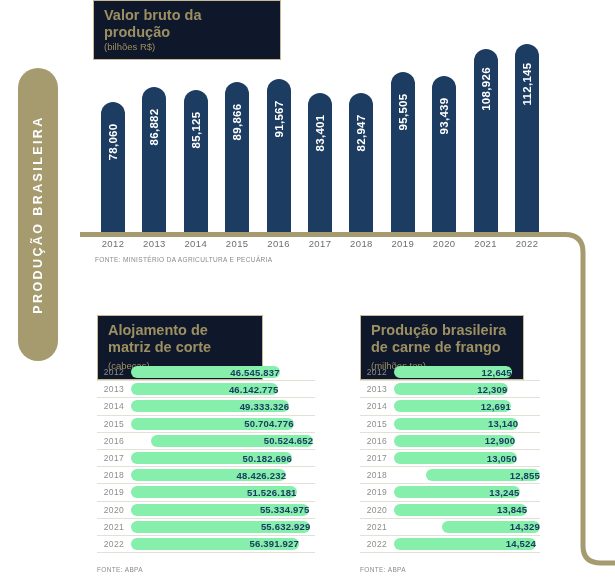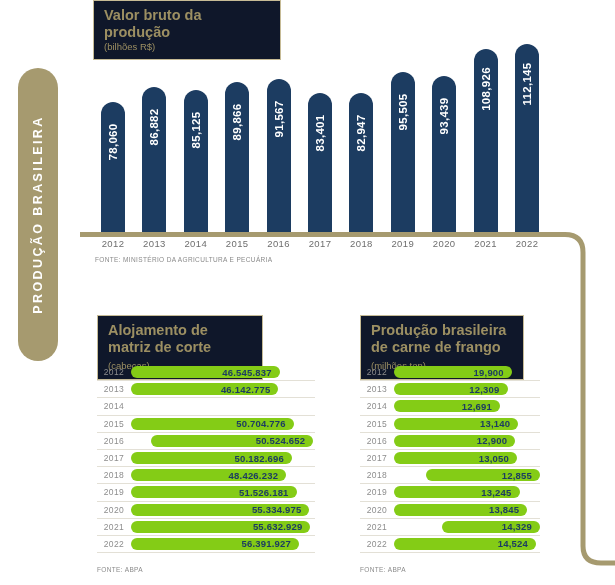--- a/index.html
+++ b/index.html
@@ -70,23 +70,23 @@
   #table-right{left:360px;top:364px;width:180px;}
   .trow{
     position:relative;height:16.2px;border-bottom:1px solid #e3e0d6;
     display:flex;align-items:center;
   }
   .trow .tyear{
     width:34px;flex:0 0 34px;text-align:center;
     font-size:8.5px;color:#8d8d8d;letter-spacing:.4px;
   }
   .trow .tbar{
-    position:relative;height:12px;border-radius:6px;background:#84cc16;
+    position:relative;height:12px;border-radius:6px;background:#86efac;
     display:flex;align-items:center;justify-content:flex-end;
-    padding-right:8px;box-sizing:border-box;
+    padding-right:0;box-sizing:border-box;
   }
   .trow .tval{
     font-size:9.5px;font-weight:bold;color:#1c3c61;letter-spacing:.2px;
   }
   #table-left-header{left:97px;top:315px;width:166px;}
   #table-right-header{left:360px;top:315px;width:164px;}
 </style>
 </head>
 <body>
 
@@ -189,20 +189,23 @@
       </div>
     </div>
     <div class="trow">
       <span class="tyear">2013</span>
       <div class="tbar" style="width: 147.445px;">
         <span class="tval">46.142.775</span>
       </div>
     </div>
     <div class="trow">
       <span class="tyear">2014</span>
+      <div class="tbar" style="width: 158.202px;">
+        <span class="tval">49.333.326</span>
+      </div>
     </div>
     <div class="trow">
       <span class="tyear">2015</span>
       <div class="tbar" style="width: 162.826px;">
         <span class="tval">50.704.776</span>
       </div>
     </div>
     <div class="trow">
       <span class="tyear">2016</span>
       <div class="tbar" style="width: 162.218px; margin-left: 20px;">
@@ -251,32 +254,32 @@
 <div class="title-box" id="table-right-header">
   <div class="title-main">
     <span>Produção brasileira de carne de frango</span>
     <span class="title-sub">(milhões ton)</span>
   </div>
 </div>
 <div class="data-table" id="table-right">
     <div class="trow">
       <span class="tyear">2012</span>
       <div class="tbar" style="width: 117.854px;">
-        <span class="tval">19,900</span>
+        <span class="tval">12,645</span>
       </div>
     </div>
     <div class="trow">
       <span class="tyear">2013</span>
       <div class="tbar" style="width: 113.536px;">
         <span class="tval">12,309</span>
       </div>
     </div>
     <div class="trow">
       <span class="tyear">2014</span>
-      <div class="tbar" style="width: 106px;">
+      <div class="tbar" style="width: 117px;">
         <span class="tval">12,691</span>
       </div>
     </div>
     <div class="trow">
       <span class="tyear">2015</span>
       <div class="tbar" style="width: 124.215px;">
         <span class="tval">13,140</span>
       </div>
     </div>
     <div class="trow">

